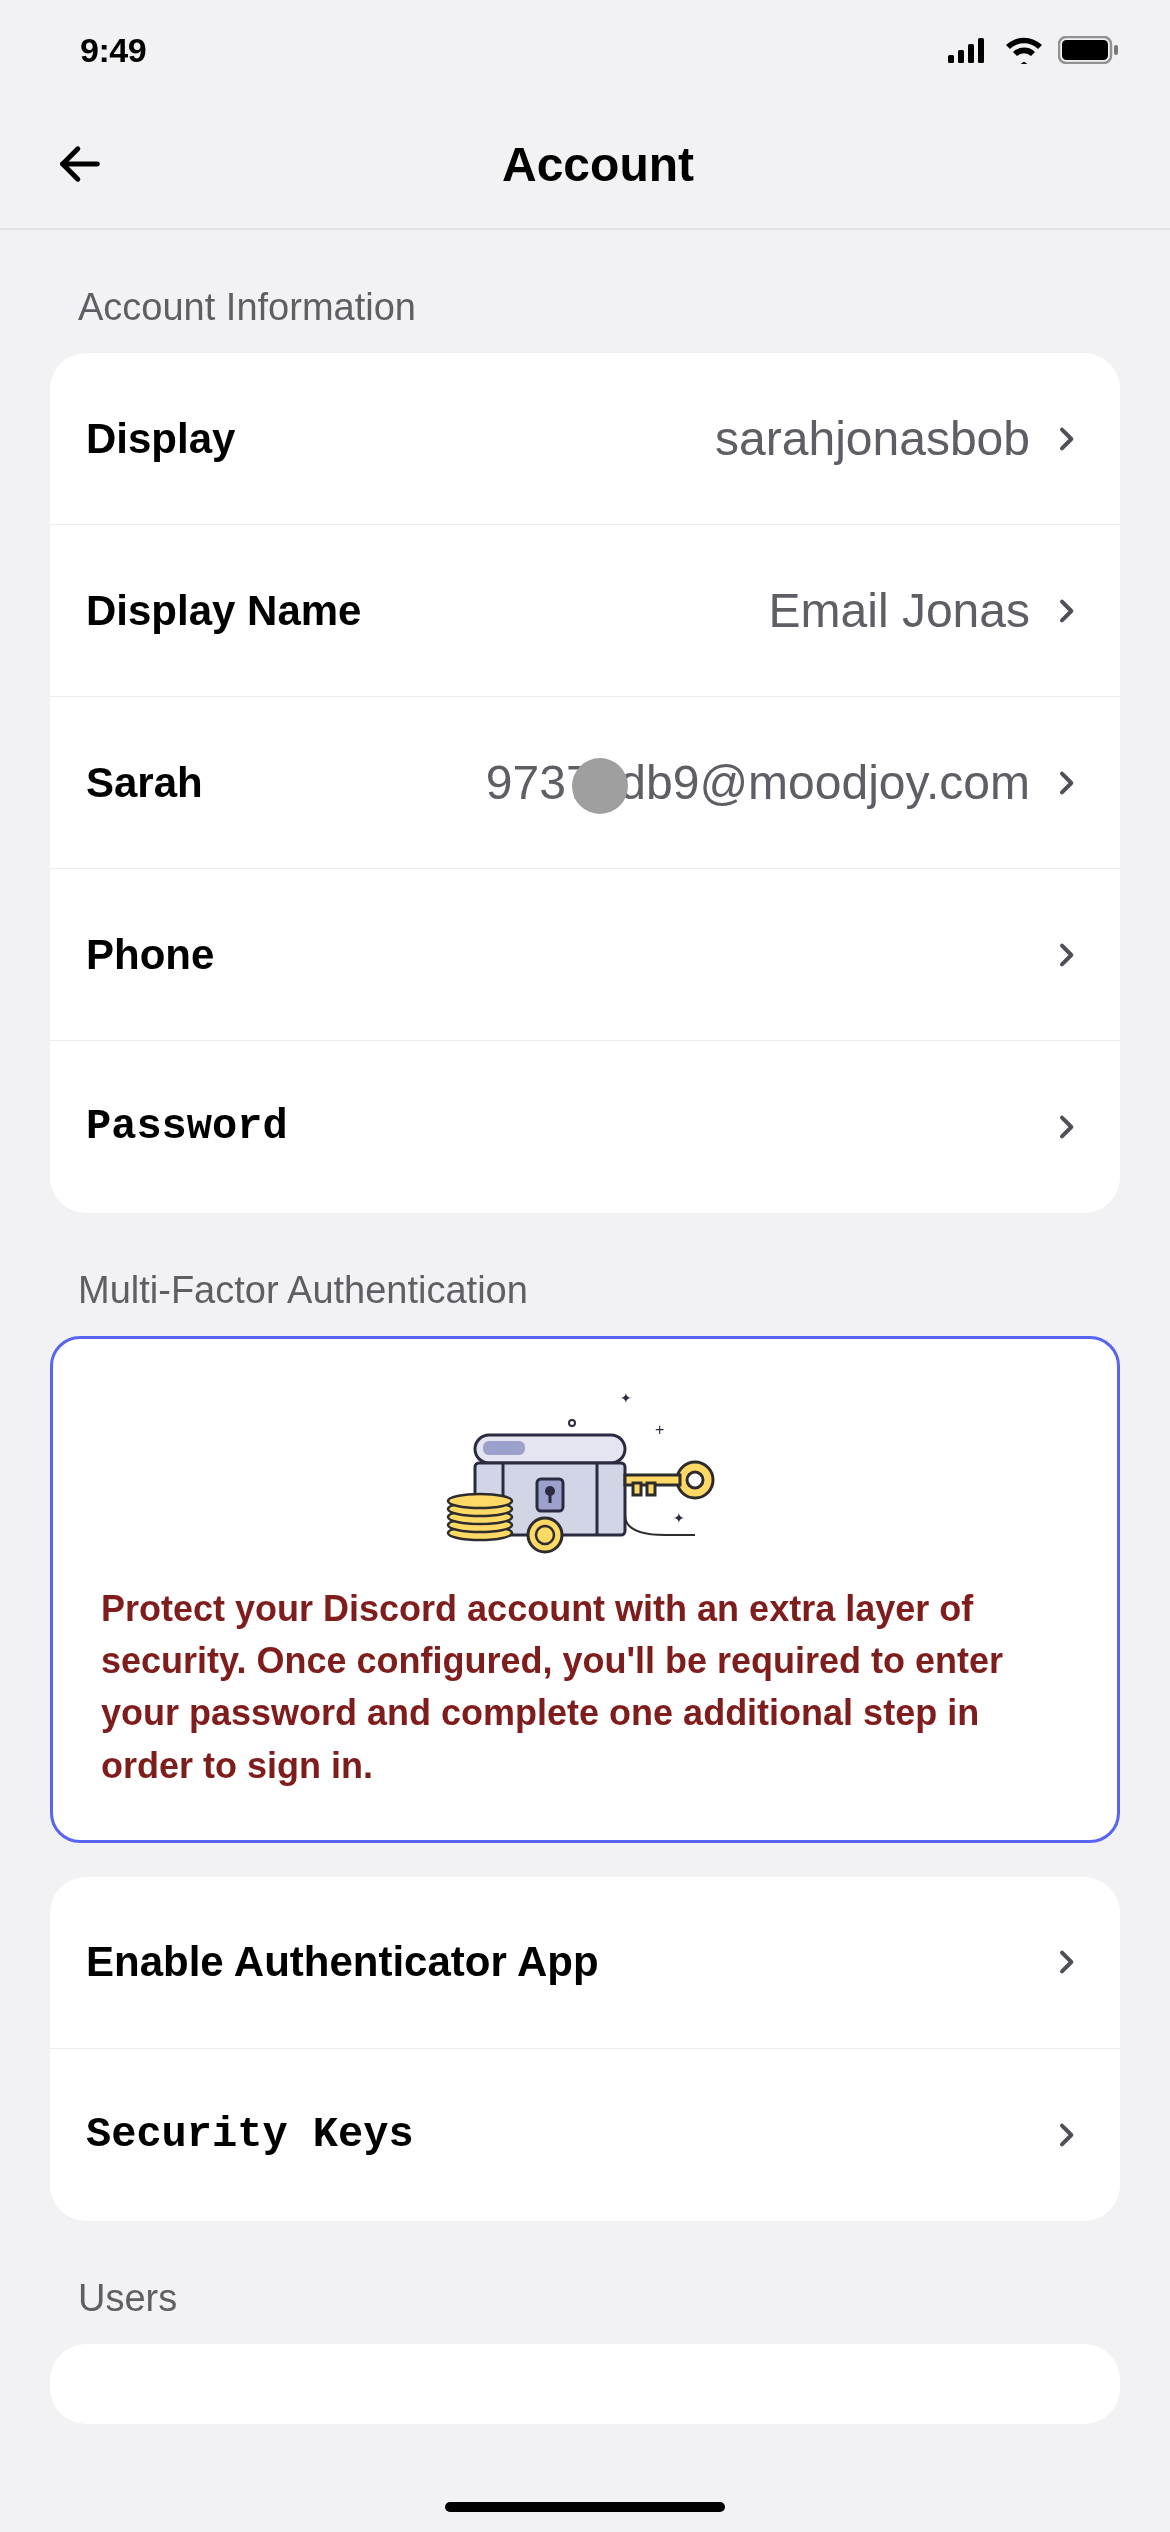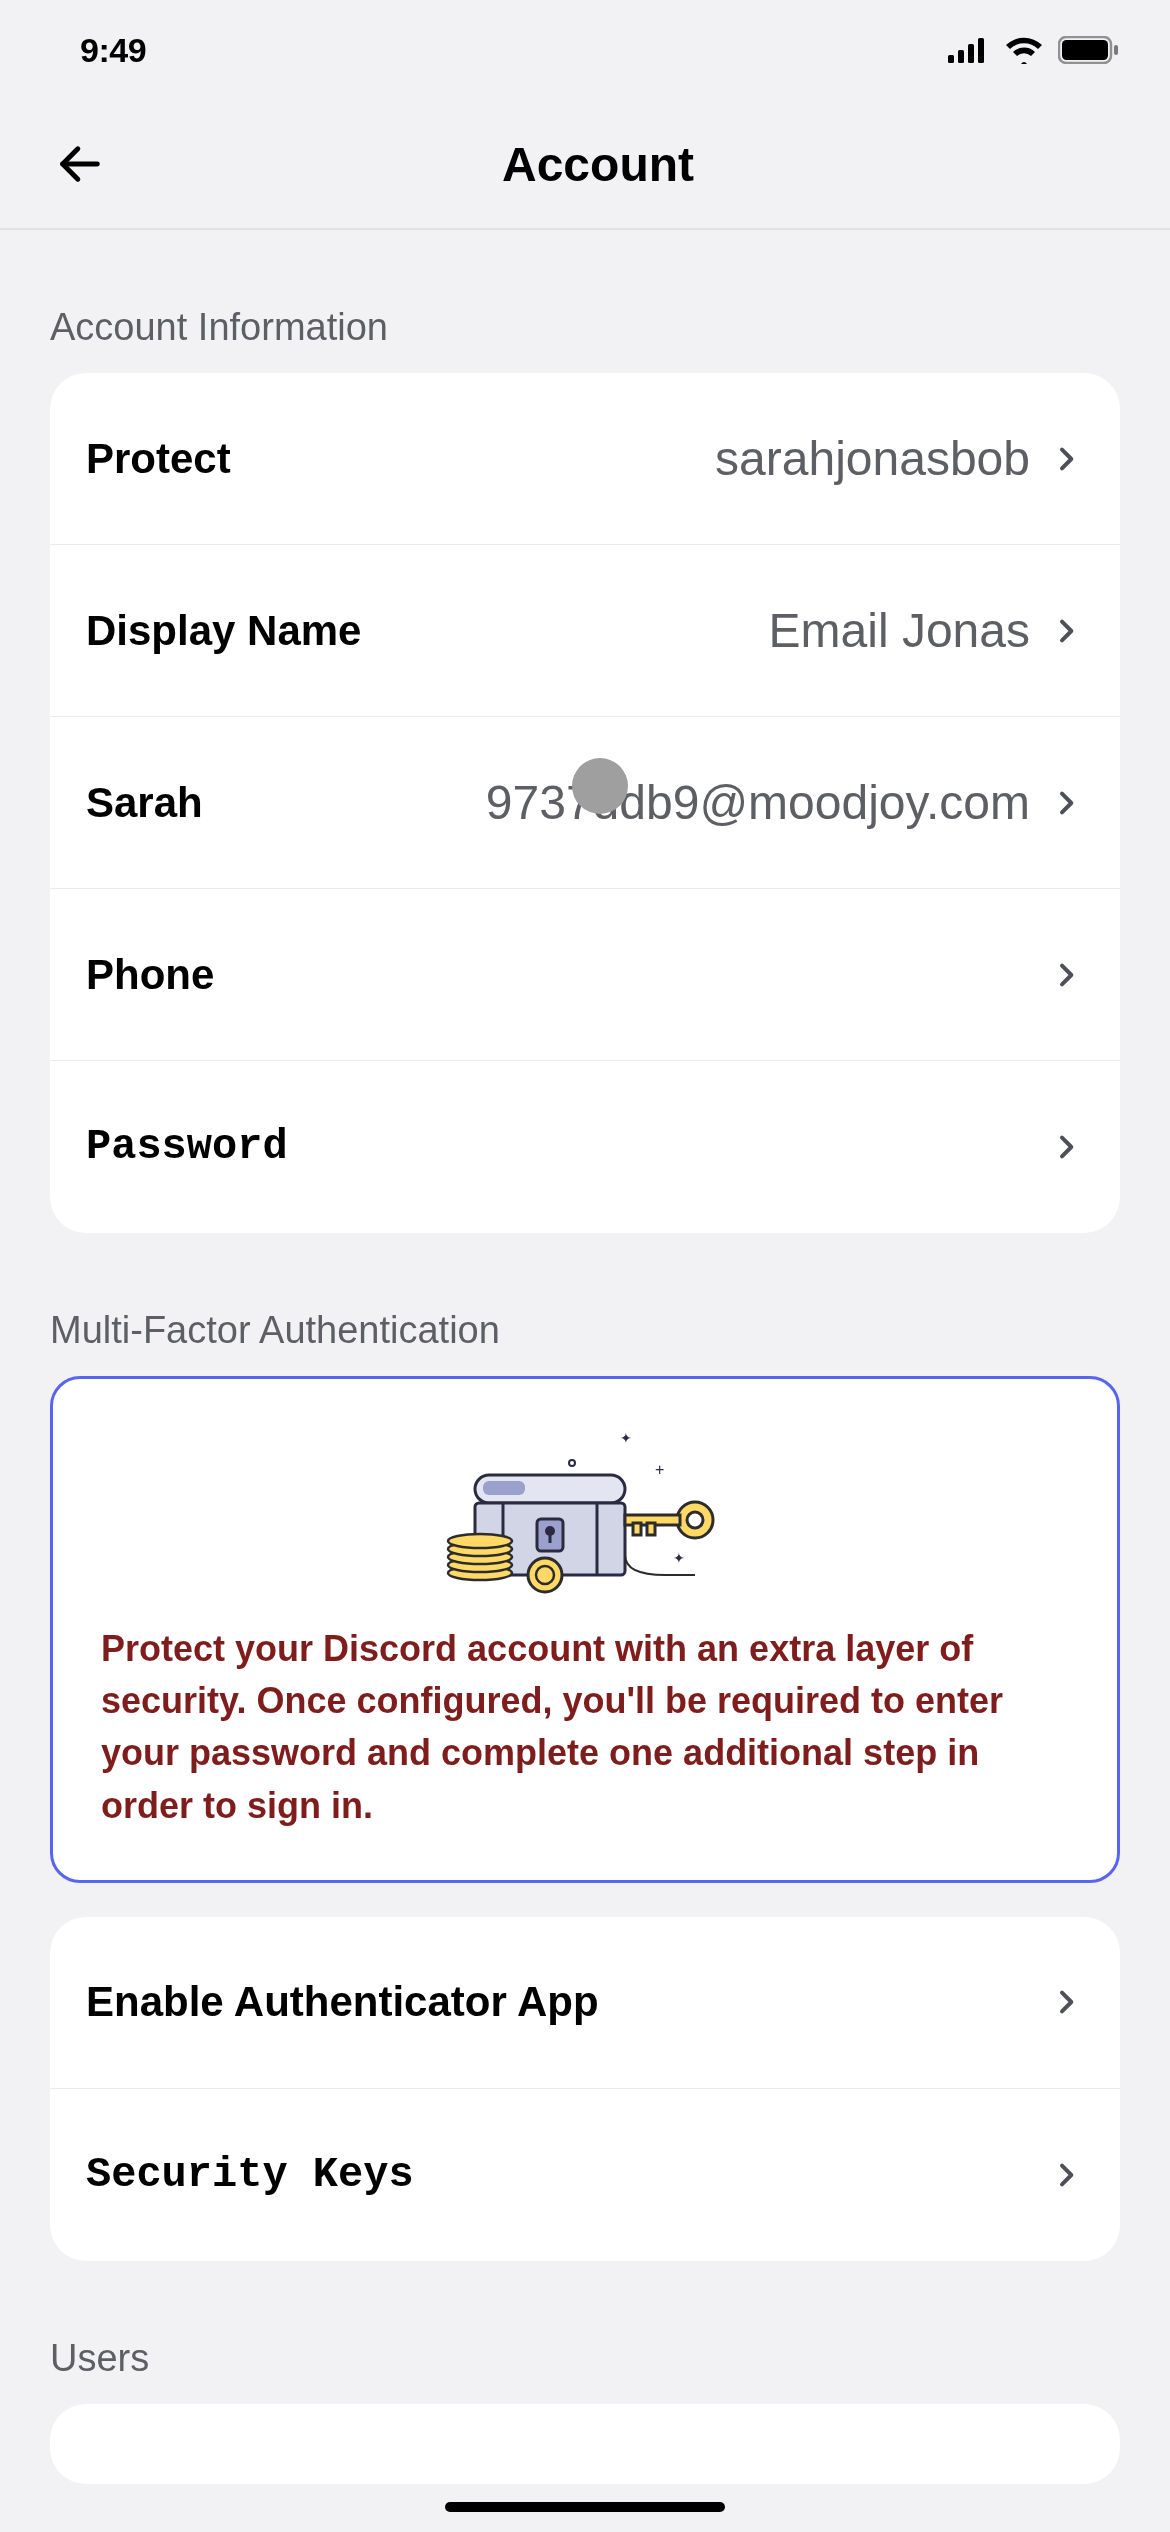--- a/index.html
+++ b/index.html
@@ -59,21 +59,22 @@
       font-weight: 700;
       color: #000;
     }
     .content {
       padding: 0 0 0 0;
     }
     .section-header {
       font-size: 38px;
       font-weight: 500;
       color: #5d5f65;
-      padding: 76px 50px 24px 50px;
+      padding: 56px 50px 24px 50px;
+      margin-left: 28px;
     }
     .card {
       background: #fff;
       border-radius: 36px;
       margin: 0 50px;
       overflow: hidden;
     }
     .list-row {
       display: flex;
       align-items: center;
@@ -179,21 +180,21 @@
       </svg>
   </div>
   <div class="nav-title">Account</div>
 </div>
 
 <div class="content">
 
   <div class="section-header">Account Information</div>
   <div class="card">
     <div class="list-row">
-      <div class="row-label">Protect</div>
+      <div class="row-label">Display</div>
       <div class="row-value">sarahjonasbob</div>
       <svg class="chevron" viewBox="0 0 24 24" fill="none" stroke="currentColor" stroke-width="3" stroke-linecap="round" stroke-linejoin="round">
           <polyline points="9 5 16 12 9 19"></polyline>
         </svg>
     </div>
     <div class="list-row">
       <div class="row-label">Display Name</div>
       <div class="row-value">Email Jonas</div>
       <svg class="chevron" viewBox="0 0 24 24" fill="none" stroke="currentColor" stroke-width="3" stroke-linecap="round" stroke-linejoin="round">
           <polyline points="9 5 16 12 9 19"></polyline>

